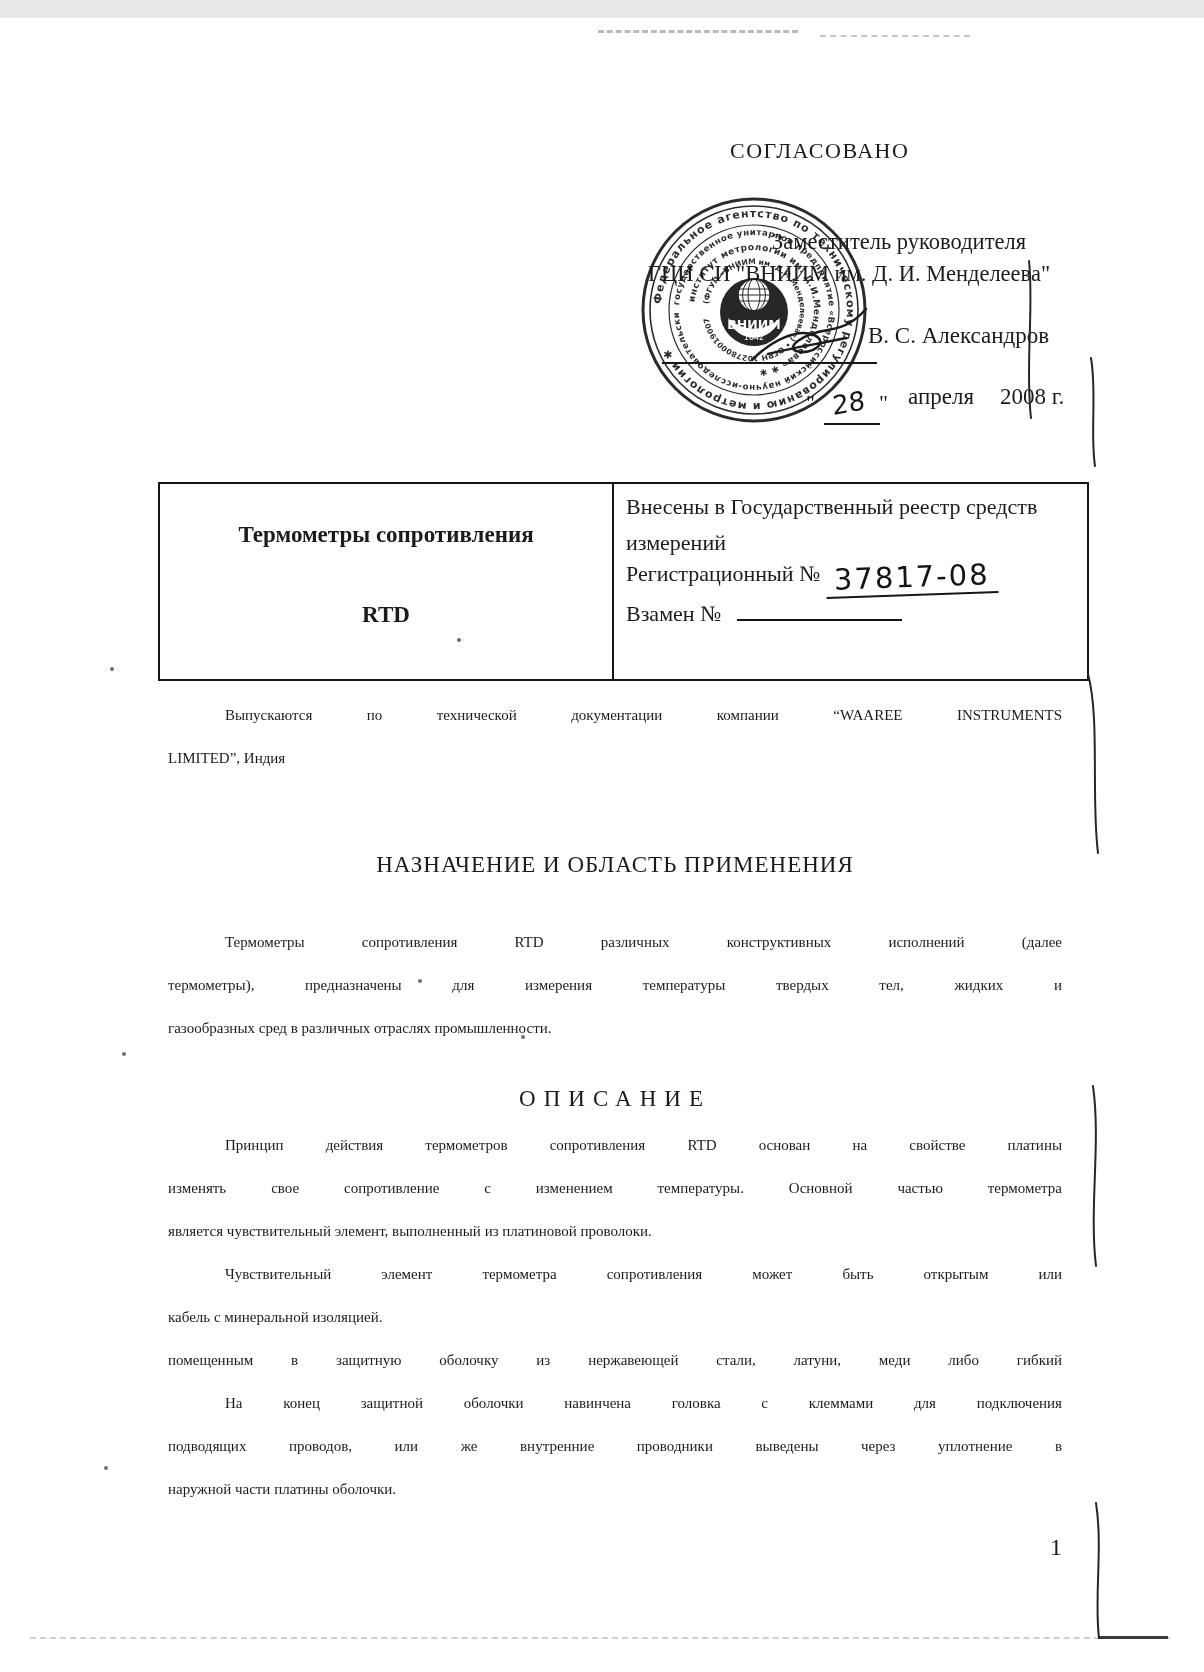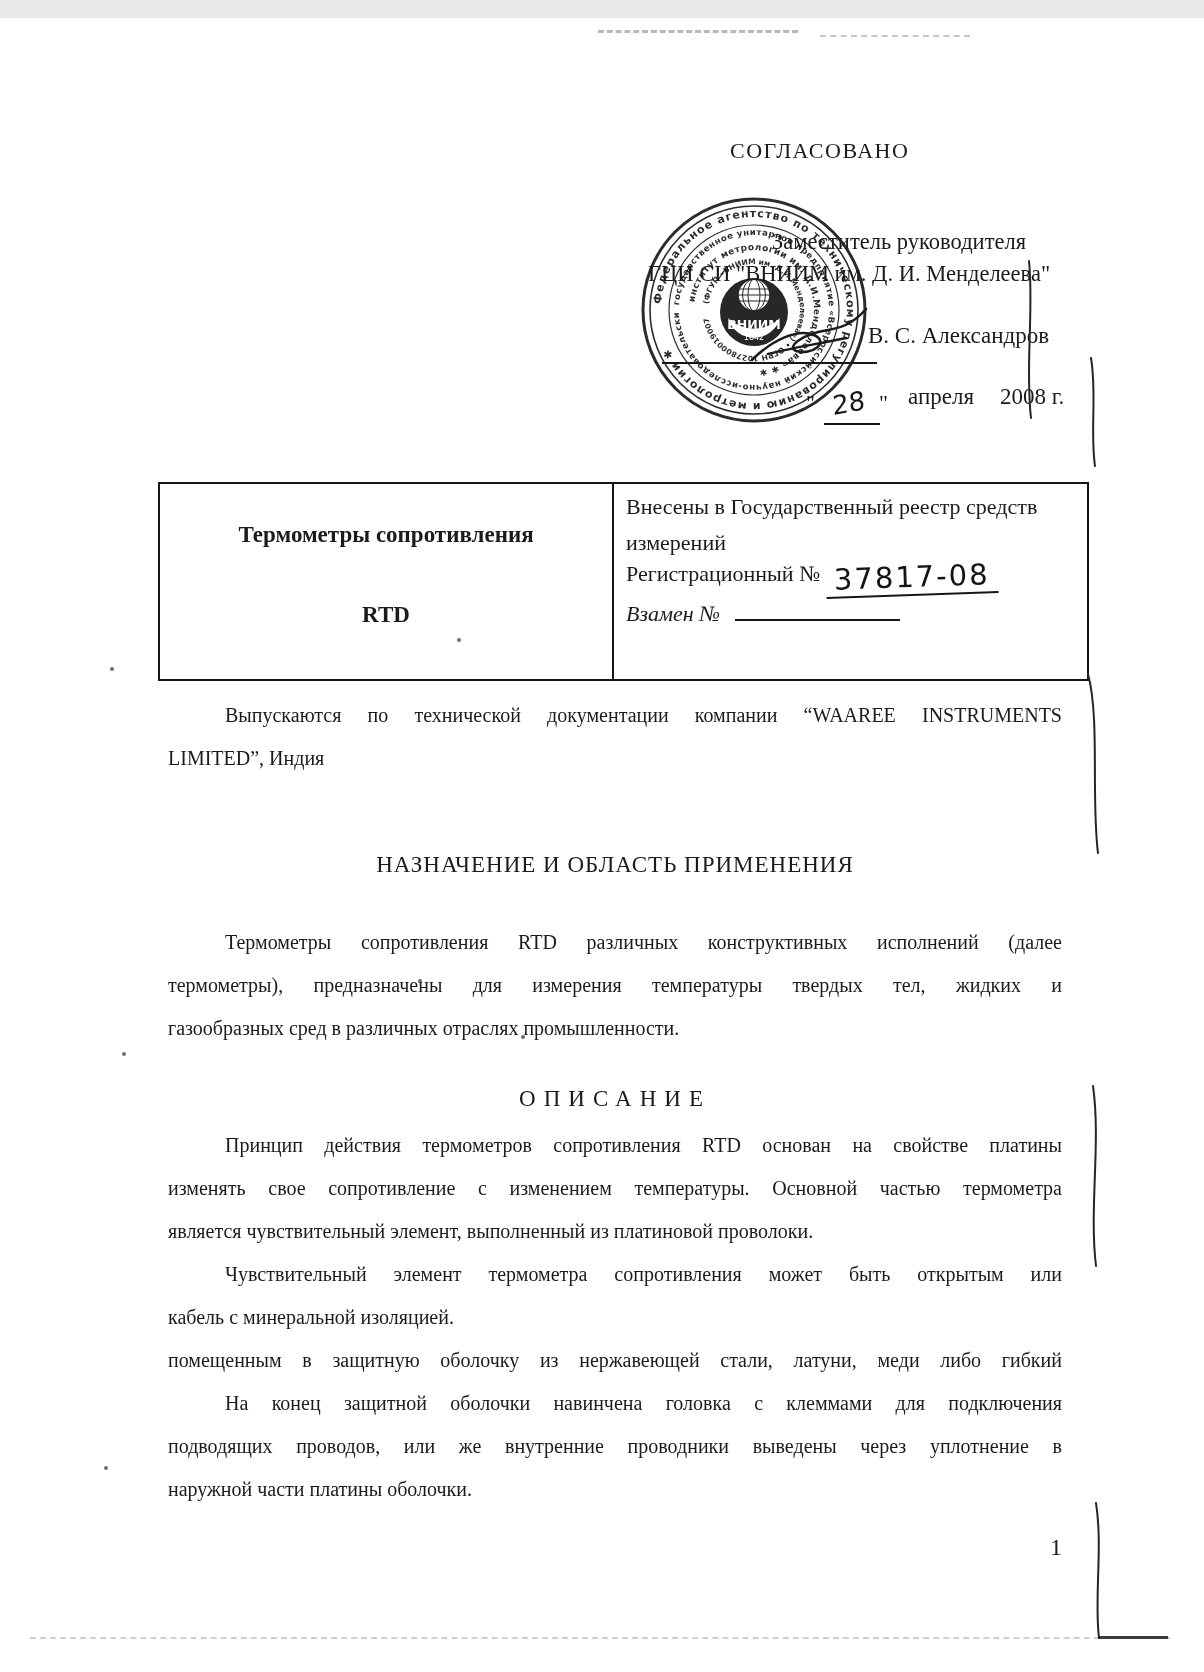--- a/index.html
+++ b/index.html
@@ -3,21 +3,21 @@
 <meta charset="utf-8">
 <style>
   html,body{margin:0;padding:0;background:#e8e8e8;}
   .page{
     position:relative;width:1204px;height:1672px;margin:18px auto;
     background:#ffffff;overflow:hidden;
     font-family:"Liberation Serif", serif;color:#1b1b1b;
   }
   
   .abs{position:absolute;}
-  .ln{font-size:20px;height:43px;line-height:43px;white-space:nowrap;}
+  .ln{font-size:15px;height:43px;line-height:43px;white-space:nowrap;}
   .jl{text-align:justify;text-align-last:justify;white-space:normal;}
   .jlast{text-align-last:left;}
   .ind{padding-left:57px;}
   .body-col{position:absolute;left:168px;top:676px;width:894px;}
   .h-center{text-align:center;font-size:23px;letter-spacing:1px;}
   
   .soglasovano{left:730px;top:120px;width:180px;font-size:22px;letter-spacing:1.5px;white-space:nowrap;}
   .appr1{left:772px;top:211px;font-size:22.5px;white-space:nowrap;}
   .appr2{left:648px;top:243px;font-size:22.5px;white-space:nowrap;}
   .signer{left:868px;top:305px;font-size:23px;white-space:nowrap;}
@@ -39,21 +39,21 @@
   .reg-table{
     left:158px;top:464px;width:931px;height:199px;
     border:2px solid #151515;box-sizing:border-box;display:flex;
   }
   .cell-left{width:452px;position:relative;}
   .cell-right{flex:1;border-left:2px solid #151515;position:relative;box-sizing:border-box;}
   .tbl-title{position:absolute;left:0;top:38px;width:100%;text-align:center;font-weight:bold;font-size:23px;}
   .tbl-model{position:absolute;left:0;top:118px;width:100%;text-align:center;font-weight:bold;font-size:23px;}
   .tl{font-size:22px;line-height:36.5px;white-space:nowrap;}
   .tl-row{position:absolute;left:12px;}
-  .r1{top:5px;} .r2{top:41px;} .r3{top:72px;} .r4{top:112px;font-style:italic;}
+  .r1{top:5px;} .r2{top:41px;} .r3{top:72px;} .r4{top:112px;}
   .reg-hand{
     display:inline-block;font-size:29px;letter-spacing:2px;line-height:30px;
     transform:rotate(-2deg);padding:0 8px 2px 8px;border-bottom:2px solid #161616;
     vertical-align:-6px;color:#141414;
   }
   .blank-line{display:inline-block;width:165px;border-bottom:2px solid #161616;height:22px;vertical-align:baseline;margin-left:10px;}
   
   .sec-title1{margin:70px 0 41px 0;height:30px;line-height:30px;}
   .sec-title2{margin:34px 0 10px 0;height:30px;line-height:30px;letter-spacing:8px;}
   

